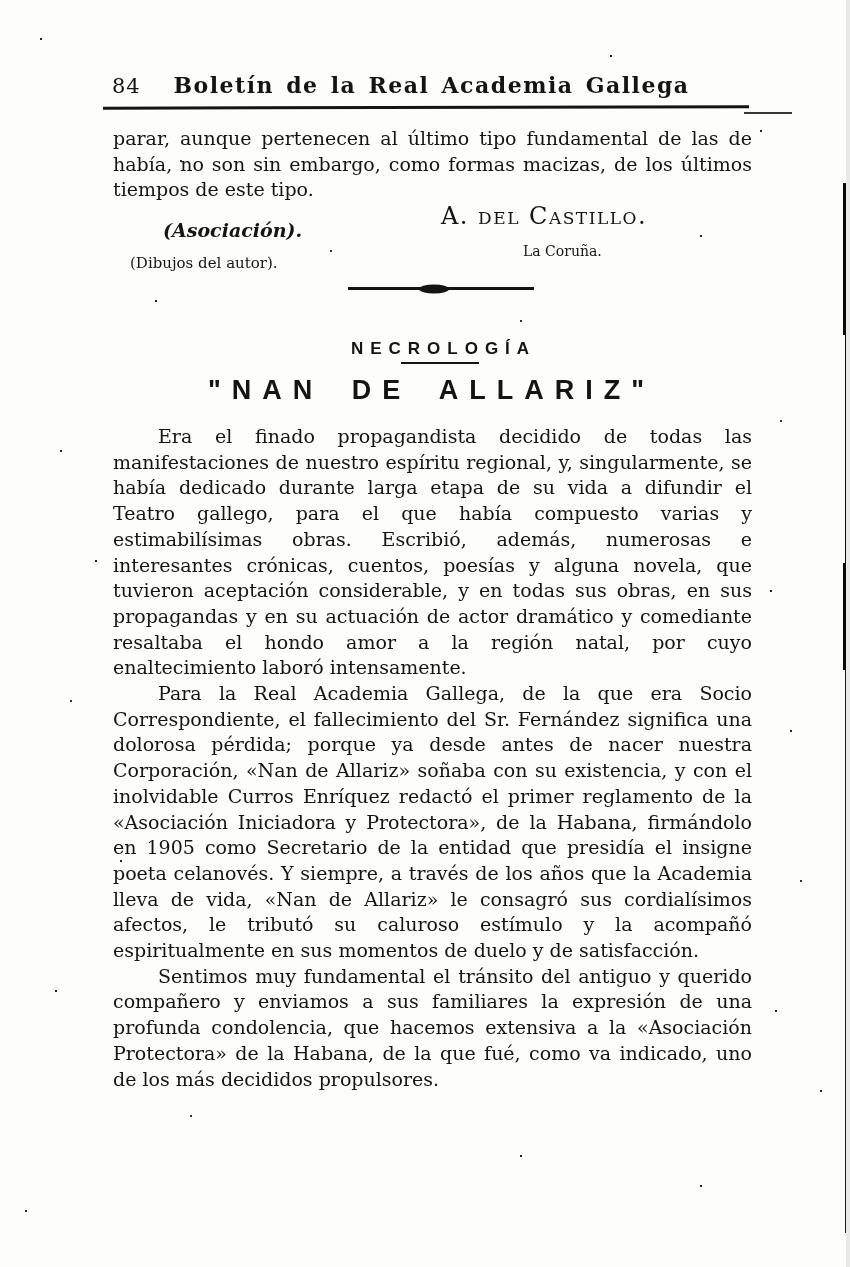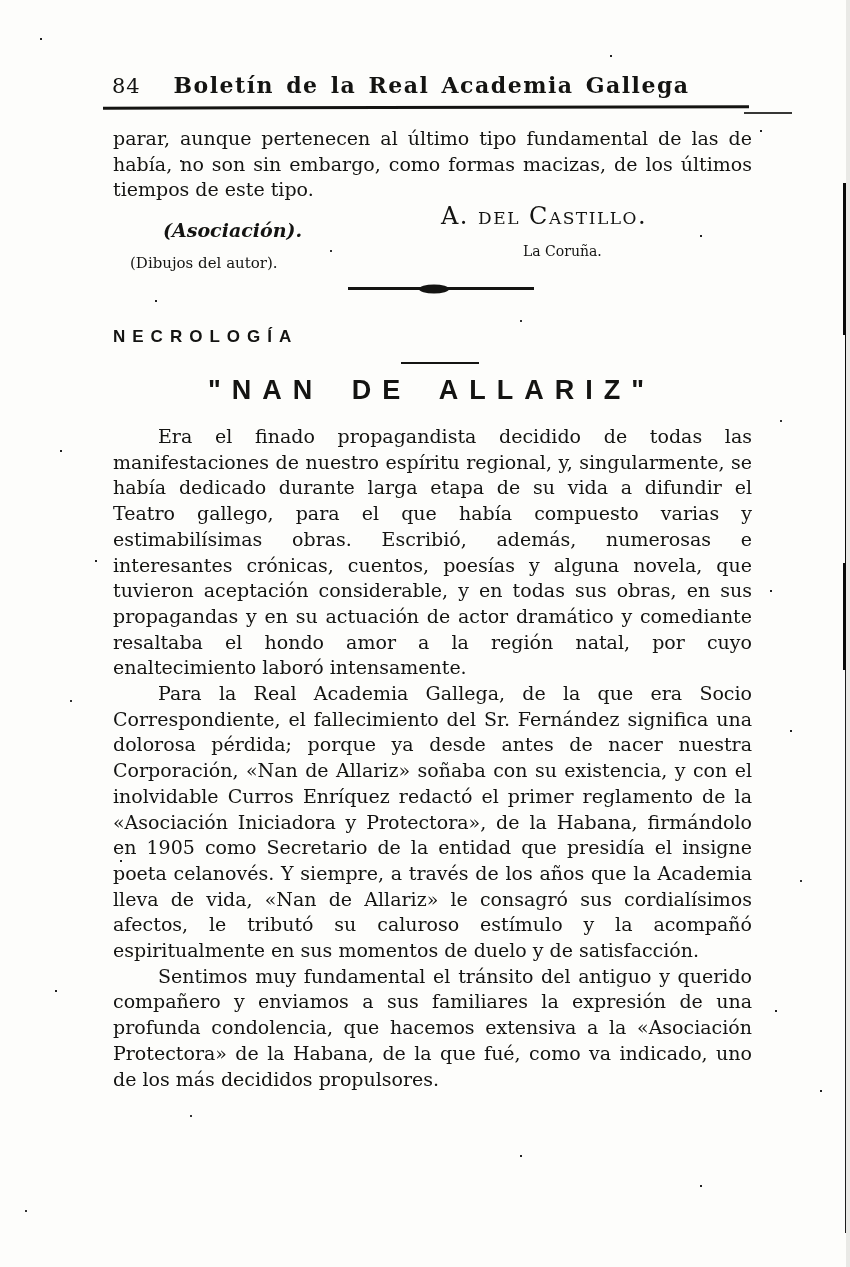--- a/index.html
+++ b/index.html
@@ -68,21 +68,22 @@
     background:var(--ink);
   }
   .divider-lens{
     position:absolute;left:46%;top:50%;
     width:30px;height:9px;
     transform:translate(-50%,-50%);
     background:var(--ink);border-radius:50%;
   }
   
   .section-heading{
-    position:absolute;left:113px;top:327px;width:637px;margin:0;
+    position:absolute;left:113px;top:327px;width:637px;margin:12px;
+    text-align:center;
     font-family:"Liberation Sans","DejaVu Sans",sans-serif;
     font-size:17px;font-weight:bold;letter-spacing:7px;
   }
   .section-heading-rule{
     position:absolute;left:401px;top:362px;width:78px;height:2px;
     background:var(--ink);
   }
   .article-title{
     position:absolute;left:113px;top:375px;width:637px;margin:0;
     text-align:center;

